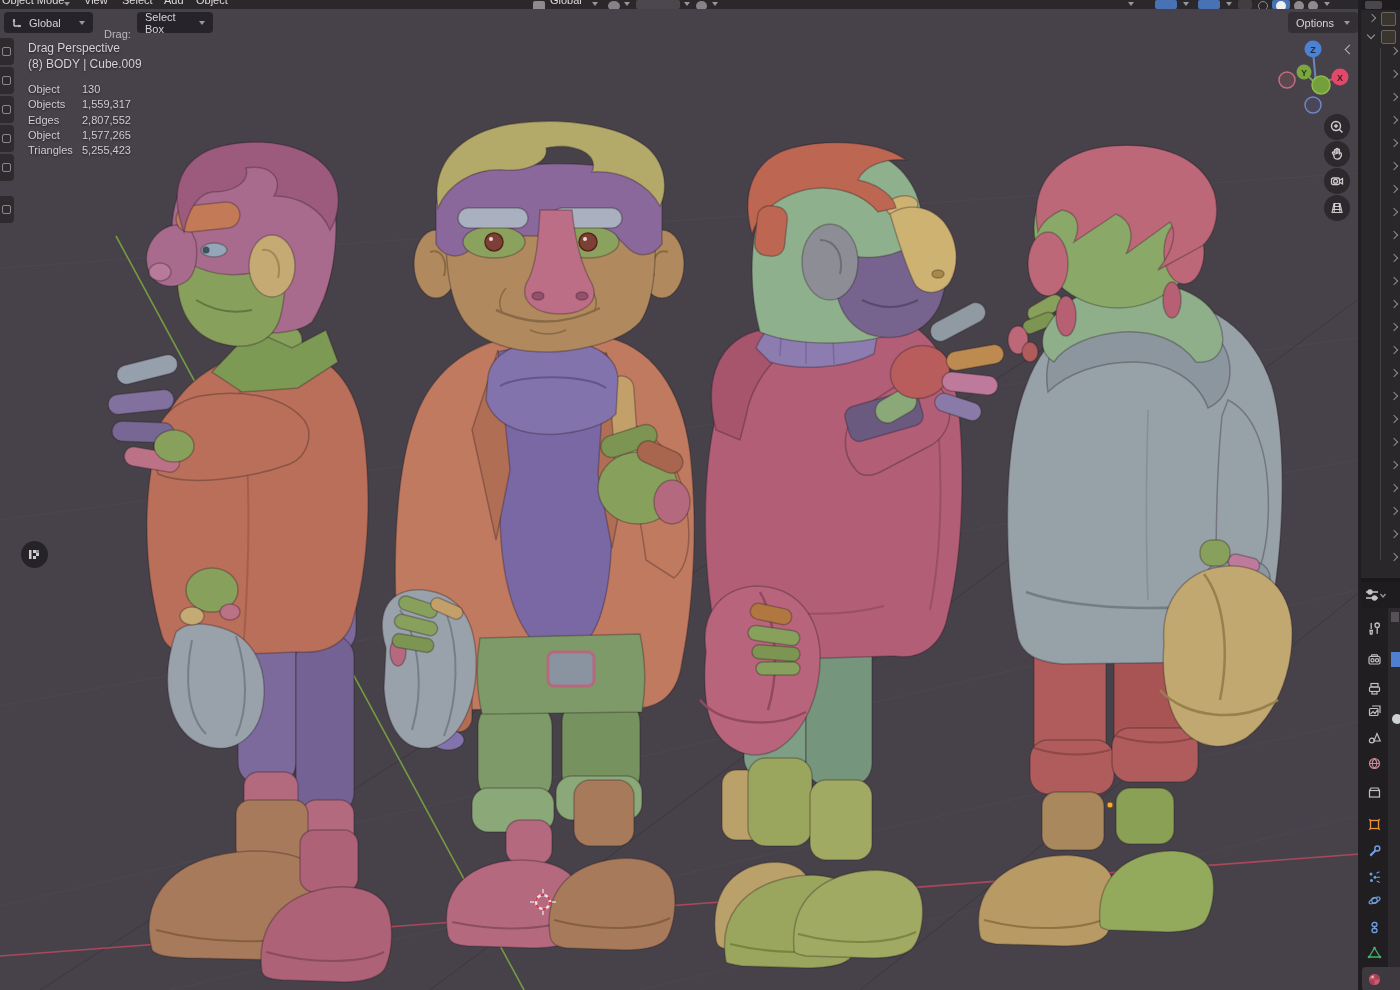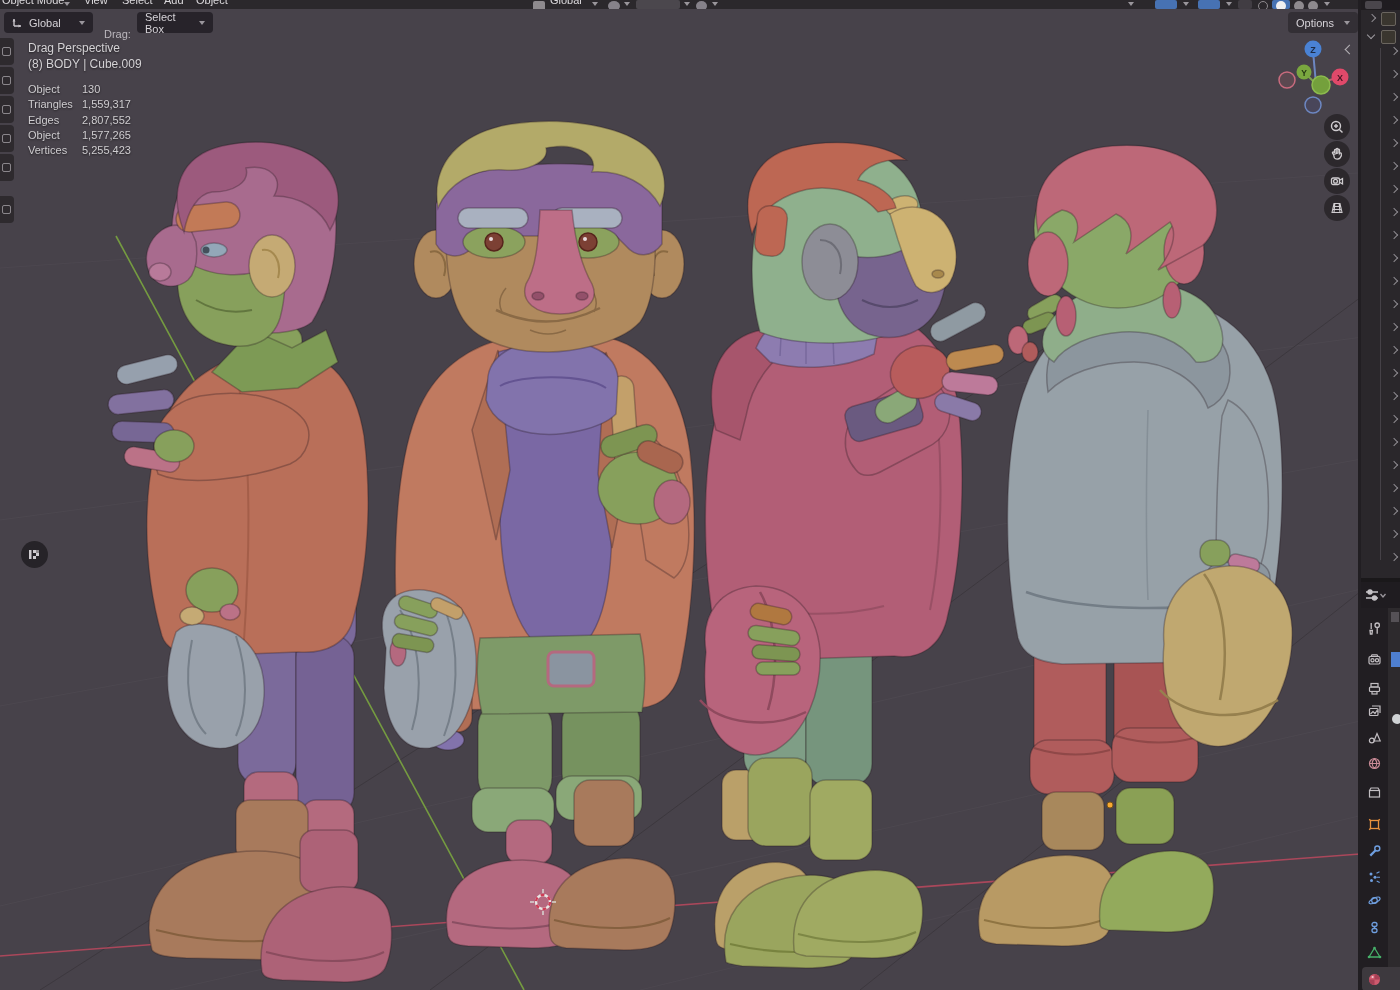--- a/index.html
+++ b/index.html
@@ -335,33 +335,33 @@
 
   <div class="overlay">
     <div class="ov-line">Drag Perspective</div>
     <div class="ov-line">(8) BODY | Cube.009</div>
     <div class="stats">
       <div class="stat-row">
         <span class="sl">Object</span>
         <span>130</span>
         </div>
       <div class="stat-row">
-        <span class="sl">Triangles</span>
+        <span class="sl">Objects</span>
         <span>1,559,317</span>
         </div>
       <div class="stat-row">
         <span class="sl">Edges</span>
         <span>2,807,552</span>
         </div>
       <div class="stat-row">
         <span class="sl">Object</span>
         <span>1,577,265</span>
         </div>
       <div class="stat-row">
-        <span class="sl">Vertices</span>
+        <span class="sl">Triangles</span>
         <span>5,255,423</span>
         </div>
     </div>
   </div>
 
   <div class="ltool" style="top:38px"></div>
   <div class="ltool" style="top:67px"></div>
   <div class="ltool" style="top:96px"></div>
   <div class="ltool" style="top:125px"></div>
   <div class="ltool" style="top:154px"></div>

